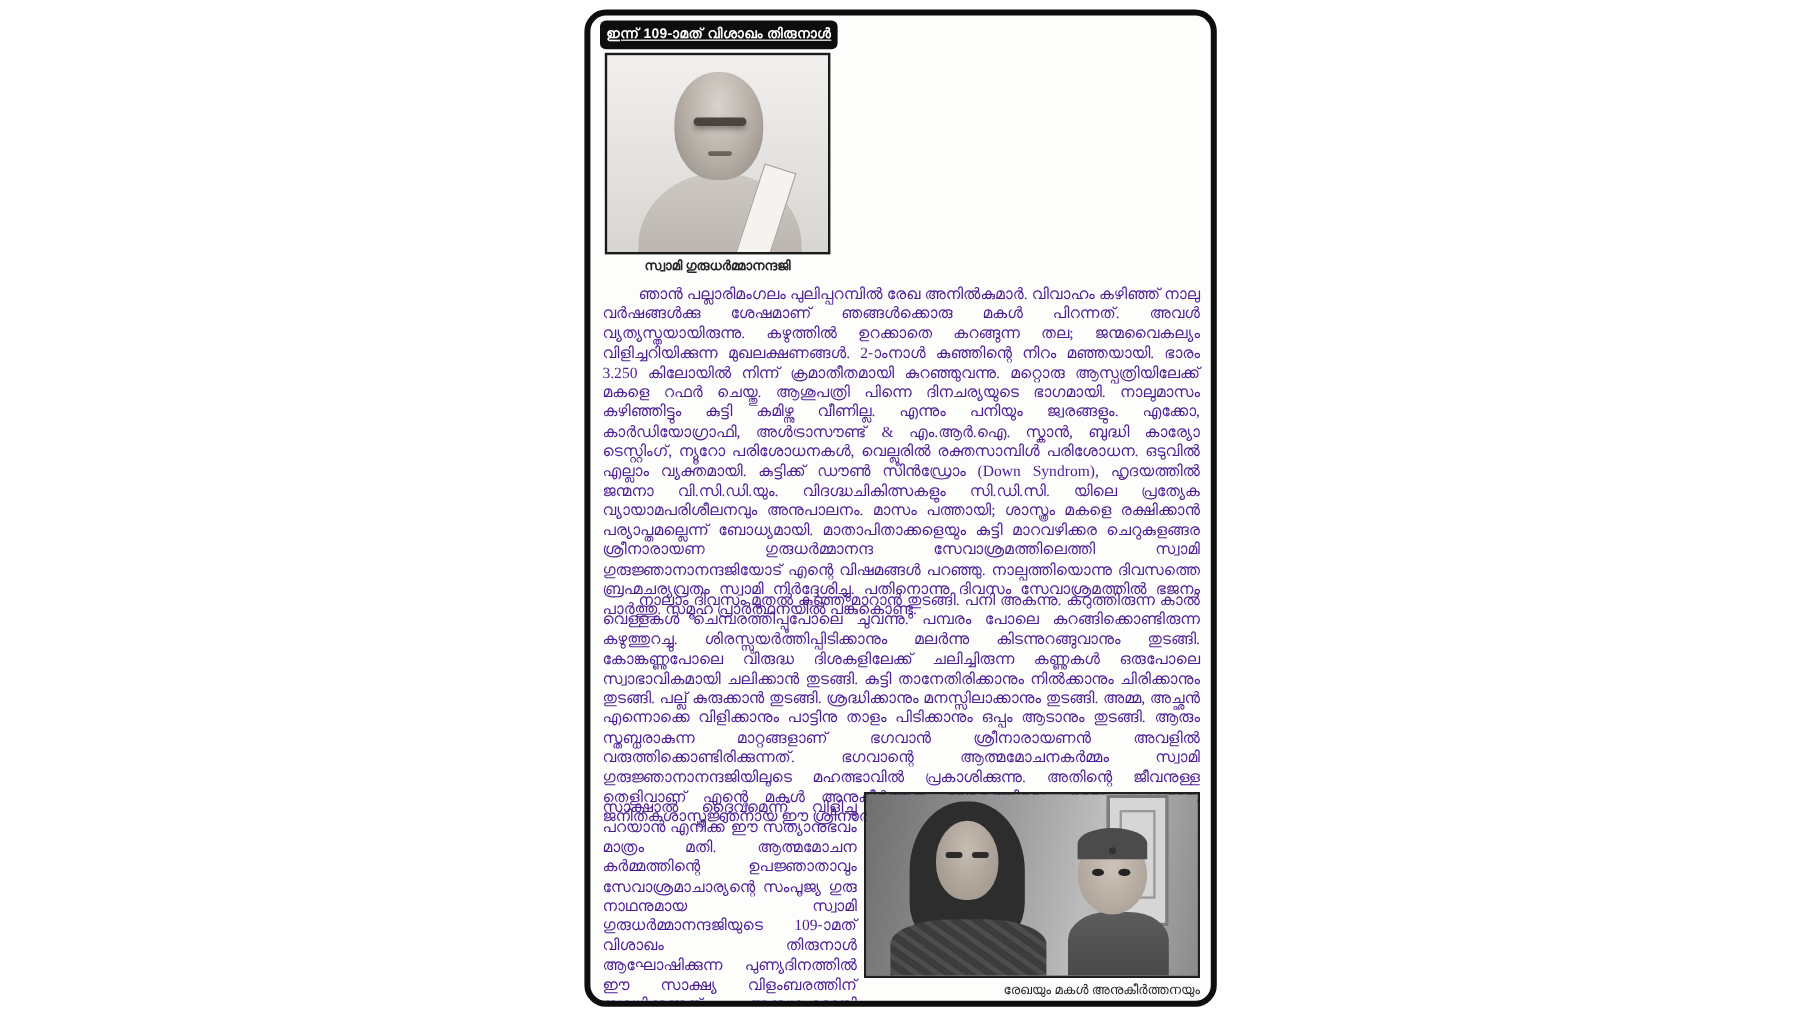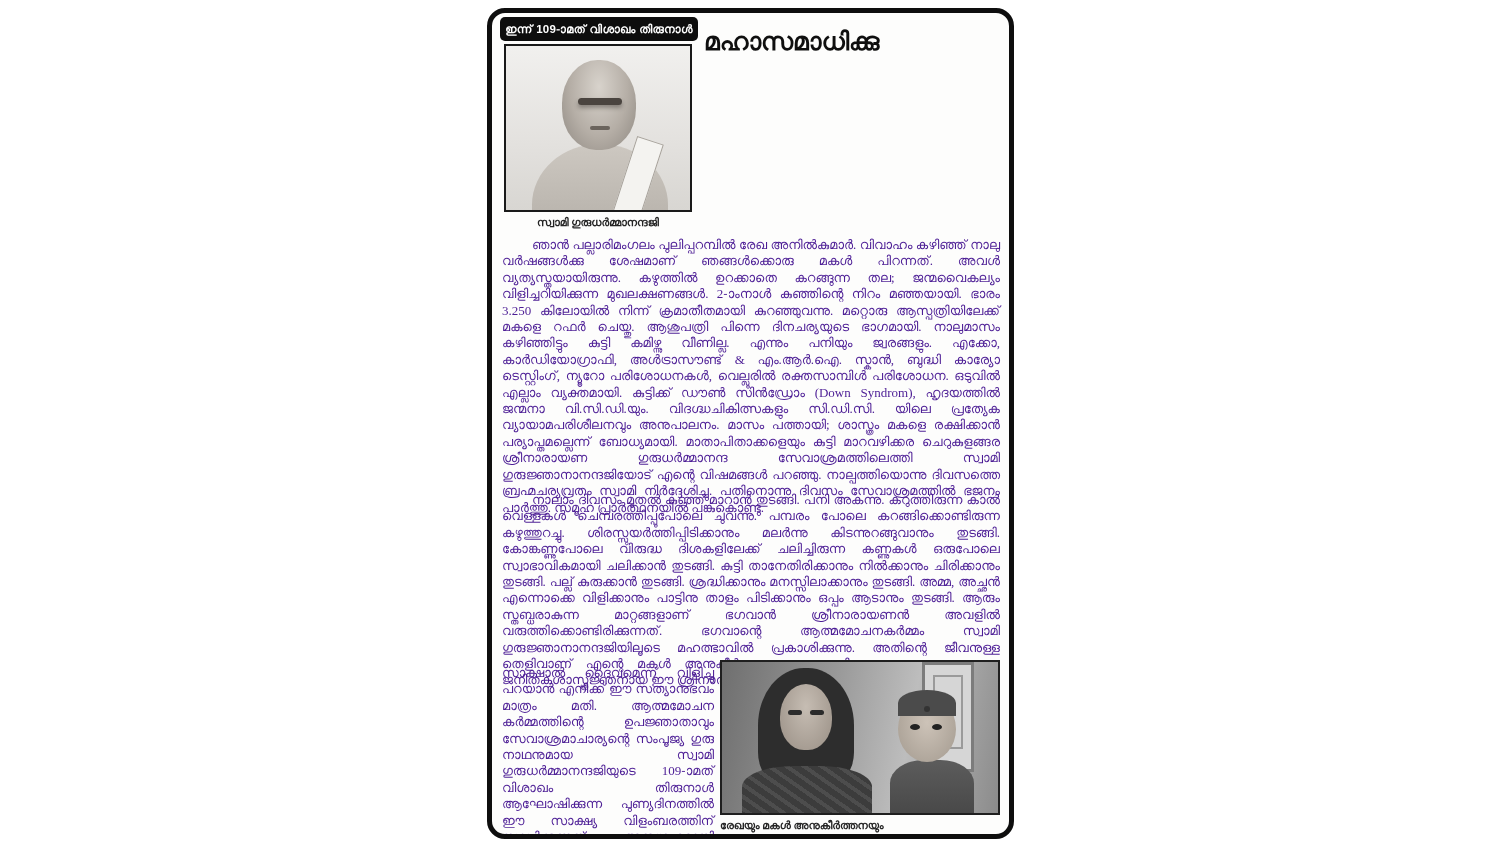--- a/index.html
+++ b/index.html
@@ -14,20 +14,21 @@
   }
   .abs{position:absolute;}
   
   .banner{
     left:8px;top:4px;width:198px;height:24px;background:#0d0d0d;border-radius:5px;
     display:flex;align-items:center;justify-content:center;
   }
   .banner span{
     color:#ffffff;font-size:11.5px;font-weight:bold;letter-spacing:.3px;white-space:nowrap;
     font-family:"Liberation Sans","DejaVu Sans",sans-serif;
+    text-decoration:underline;
   }
   
   .portrait{
     left:12px;top:31px;width:188px;height:168px;border:2px solid #1a1a1a;
     background:linear-gradient(#f1f0ee 0%,#e3e1de 60%,#d8d6d2 100%);
     box-sizing:border-box;overflow:hidden;
   }
   .p-head{
     position:absolute;left:56px;top:14px;width:74px;height:90px;
     background:radial-gradient(ellipse at 50% 30%,#d8d3cc 0%,#b5aea6 55%,#8d8780 100%);
@@ -76,21 +77,21 @@
   .m-face{position:absolute;left:58px;top:22px;width:52px;height:66px;background:radial-gradient(ellipse at 50% 35%,#c6bdb3,#998f85);border-radius:50% 50% 46% 46%;}
   .m-eyes{position:absolute;left:66px;top:48px;width:14px;height:5px;background:#2b2b2b;border-radius:3px;box-shadow:22px 0 0 #2b2b2b;}
   .m-dress{position:absolute;left:20px;top:104px;width:130px;height:52px;border-radius:40% 40% 0 0;
     background:repeating-linear-gradient(35deg,#3c3c3c 0 6px,#4d4d4d 6px 10px);}
   .c-head{position:absolute;left:176px;top:34px;width:58px;height:66px;background:radial-gradient(ellipse at 50% 40%,#cdc3b8,#a39a8f);border-radius:50%;}
   .c-hair{position:absolute;left:176px;top:28px;width:58px;height:26px;background:#4b4b4b;border-radius:50% 50% 0 0;}
   .c-eyes{position:absolute;left:188px;top:62px;width:10px;height:6px;background:#222;border-radius:50%;box-shadow:22px 0 0 #222;}
   .c-bindi{position:absolute;left:202px;top:44px;width:6px;height:6px;background:#333;border-radius:50%;}
   .c-body{position:absolute;left:168px;top:98px;width:84px;height:58px;background:linear-gradient(#5c5c5c,#474747);border-radius:40% 40% 0 0;}
   .photo-caption{
-    left:228px;top:806px;width:280px;text-align:left;font-size:11px;font-weight:bold;color:#242424;white-space:nowrap;
+    left:228px;top:806px;width:280px;text-align:right;font-size:11px;font-weight:normal;color:#242424;white-space:nowrap;
   }
 </style>
 </head>
 <body>
 
 <div class="clip">
 
   <div class="abs banner">
     <span>ഇന്ന് 109-ാമത് വിശാഖം തിരുനാൾ</span>
   </div>
@@ -98,21 +99,20 @@
   <div class="abs portrait">
     <div class="p-torso"></div>
     <div class="p-sash"></div>
     <div class="p-head"></div>
     <div class="p-eyes"></div>
     <div class="p-mouth"></div>
   </div>
   <div class="abs portrait-caption">സ്വാമി ഗുരുധർമ്മാനന്ദജി</div>
 
   <div class="abs headline">
-    <div>മഹാസമാധിക്കു</div>
   </div>
 
   <div class="abs bodytext para1">ഞാൻ പല്ലാരിമംഗലം പുലിപ്പറമ്പിൽ രേഖ അനിൽകുമാർ. വിവാഹം കഴിഞ്ഞ് നാലു വർഷങ്ങൾക്കു ശേഷമാണ് ഞങ്ങൾക്കൊരു മകൾ പിറന്നത്. അവൾ വ്യത്യസ്തയായിരുന്നു. കഴുത്തിൽ ഉറക്കാതെ കറങ്ങുന്ന തല; ജന്മവൈകല്യം വിളിച്ചറിയിക്കുന്ന മുഖലക്ഷണങ്ങൾ. 2-ാംനാൾ കുഞ്ഞിന്റെ നിറം മഞ്ഞയായി. ഭാരം 3.250 കിലോയിൽ നിന്ന് ക്രമാതീതമായി കുറഞ്ഞുവന്നു. മറ്റൊരു ആസ്പത്രിയിലേക്ക് മകളെ റഫർ ചെയ്തു. ആശുപത്രി പിന്നെ ദിനചര്യയുടെ ഭാഗമായി. നാലുമാസം കഴിഞ്ഞിട്ടും കുട്ടി കമിഴ്ന്നു വീണില്ല. എന്നും പനിയും ജ്വരങ്ങളും. എക്കോ, കാർഡിയോഗ്രാഫി, അൾട്രാസൗണ്ട് &amp; എം.ആർ.ഐ. സ്കാൻ, ബുദ്ധി കാര്യോ ടെസ്റ്റിംഗ്, ന്യൂറോ പരിശോധനകൾ, വെല്ലൂരിൽ രക്തസാമ്പിൾ പരിശോധന. ഒടുവിൽ എല്ലാം വ്യക്തമായി. കുട്ടിക്ക് ഡൗൺ സിൻഡ്രോം (Down Syndrom), ഹൃദയത്തിൽ ജന്മനാ വി.സി.ഡി.യും. വിദഗ്ദ്ധചികിത്സകളും സി.ഡി.സി. യിലെ പ്രത്യേക വ്യായാമപരിശീലനവും അനുപാലനം. മാസം പത്തായി; ശാസ്ത്രം മകളെ രക്ഷിക്കാൻ പര്യാപ്തമല്ലെന്ന് ബോധ്യമായി. മാതാപിതാക്കളെയും കുട്ടി മാറവഴിക്കര ചെറുകുളങ്ങര ശ്രീനാരായണ ഗുരുധർമ്മാനന്ദ സേവാശ്രമത്തിലെത്തി സ്വാമി ഗുരുജ്ഞാനാനന്ദജിയോട് എന്റെ വിഷമങ്ങൾ പറഞ്ഞു. നാല്പത്തിയൊന്നു ദിവസത്തെ ബ്രഹ്മചര്യവ്രതം സ്വാമി നിർദ്ദേശിച്ചു. പതിനൊന്നു ദിവസം സേവാശ്രമത്തിൽ ഭജനം പാർത്തു. സമൂഹ പ്രാർത്ഥനയിൽ പങ്കുകൊണ്ടു.</div>
 
   <div class="abs bodytext para2a">നാലാം ദിവസം മുതൽ കുഞ്ഞ് മാറാൻ തുടങ്ങി. പനി അകന്നു. കറുത്തിരുന്ന കാൽ വെള്ളകൾ ചെമ്പരത്തിപ്പൂപോലെ ചുവന്നു. പമ്പരം പോലെ കറങ്ങിക്കൊണ്ടിരുന്ന കഴുത്തുറച്ചു. ശിരസ്സുയർത്തിപ്പിടിക്കാനും മലർന്നു കിടന്നുറങ്ങുവാനും തുടങ്ങി. കോങ്കണ്ണുപോലെ വിരുദ്ധ ദിശകളിലേക്ക് ചലിച്ചിരുന്ന കണ്ണുകൾ ഒരുപോലെ സ്വാഭാവികമായി ചലിക്കാൻ തുടങ്ങി. കുട്ടി താനേതിരിക്കാനും നിൽക്കാനും ചിരിക്കാനും തുടങ്ങി. പല്ല് കുരുക്കാൻ തുടങ്ങി. ശ്രദ്ധിക്കാനും മനസ്സിലാക്കാനും തുടങ്ങി. അമ്മ, അച്ഛൻ എന്നൊക്കെ വിളിക്കാനും പാട്ടിനു താളം പിടിക്കാനും ഒപ്പം ആടാനും തുടങ്ങി. ആരും സ്തബ്ധരാകുന്ന മാറ്റങ്ങളാണ് ഭഗവാൻ ശ്രീനാരായണൻ അവളിൽ വരുത്തിക്കൊണ്ടിരിക്കുന്നത്. ഭഗവാന്റെ ആത്മമോചനകർമ്മം സ്വാമി ഗുരുജ്ഞാനാനന്ദജിയിലൂടെ മഹത്ഭാവിൽ പ്രകാശിക്കുന്നു. അതിന്റെ ജീവനുള്ള തെളിവാണ് എന്റെ മകൾ അനുകീർത്തന. ലോകത്തിലെ ഏറ്റവും മഹാനായ ജനിതകശാസ്ത്രജ്ഞനായ ഈ ശ്രീനാരായണൻ,</div>
 
   <div class="abs bodytext para2b">സാക്ഷാൽ ദൈവമെന്ന് വിളിച്ചു പറയാൻ എനിക്ക് ഈ സത്യാനുഭവം മാത്രം മതി. ആത്മമോചന കർമ്മത്തിന്റെ ഉപജ്ഞാതാവും സേവാശ്രമാചാര്യന്റെ സംപൂജ്യ ഗുരു നാഥനുമായ സ്വാമി ഗുരുധർമ്മാനന്ദജിയുടെ 109-ാമത് വിശാഖം തിരുനാൾ ആഘോഷിക്കുന്ന പുണ്യദിനത്തിൽ ഈ സാക്ഷ്യ വിളംബരത്തിന് സാധിക്കുന്നത് അനുഗ്രഹമായി ഞാൻ കരുതുന്നു. ഫോൺ: 9544331877.</div>
 
   <div class="abs photo">
     <div class="ph-door"></div>

